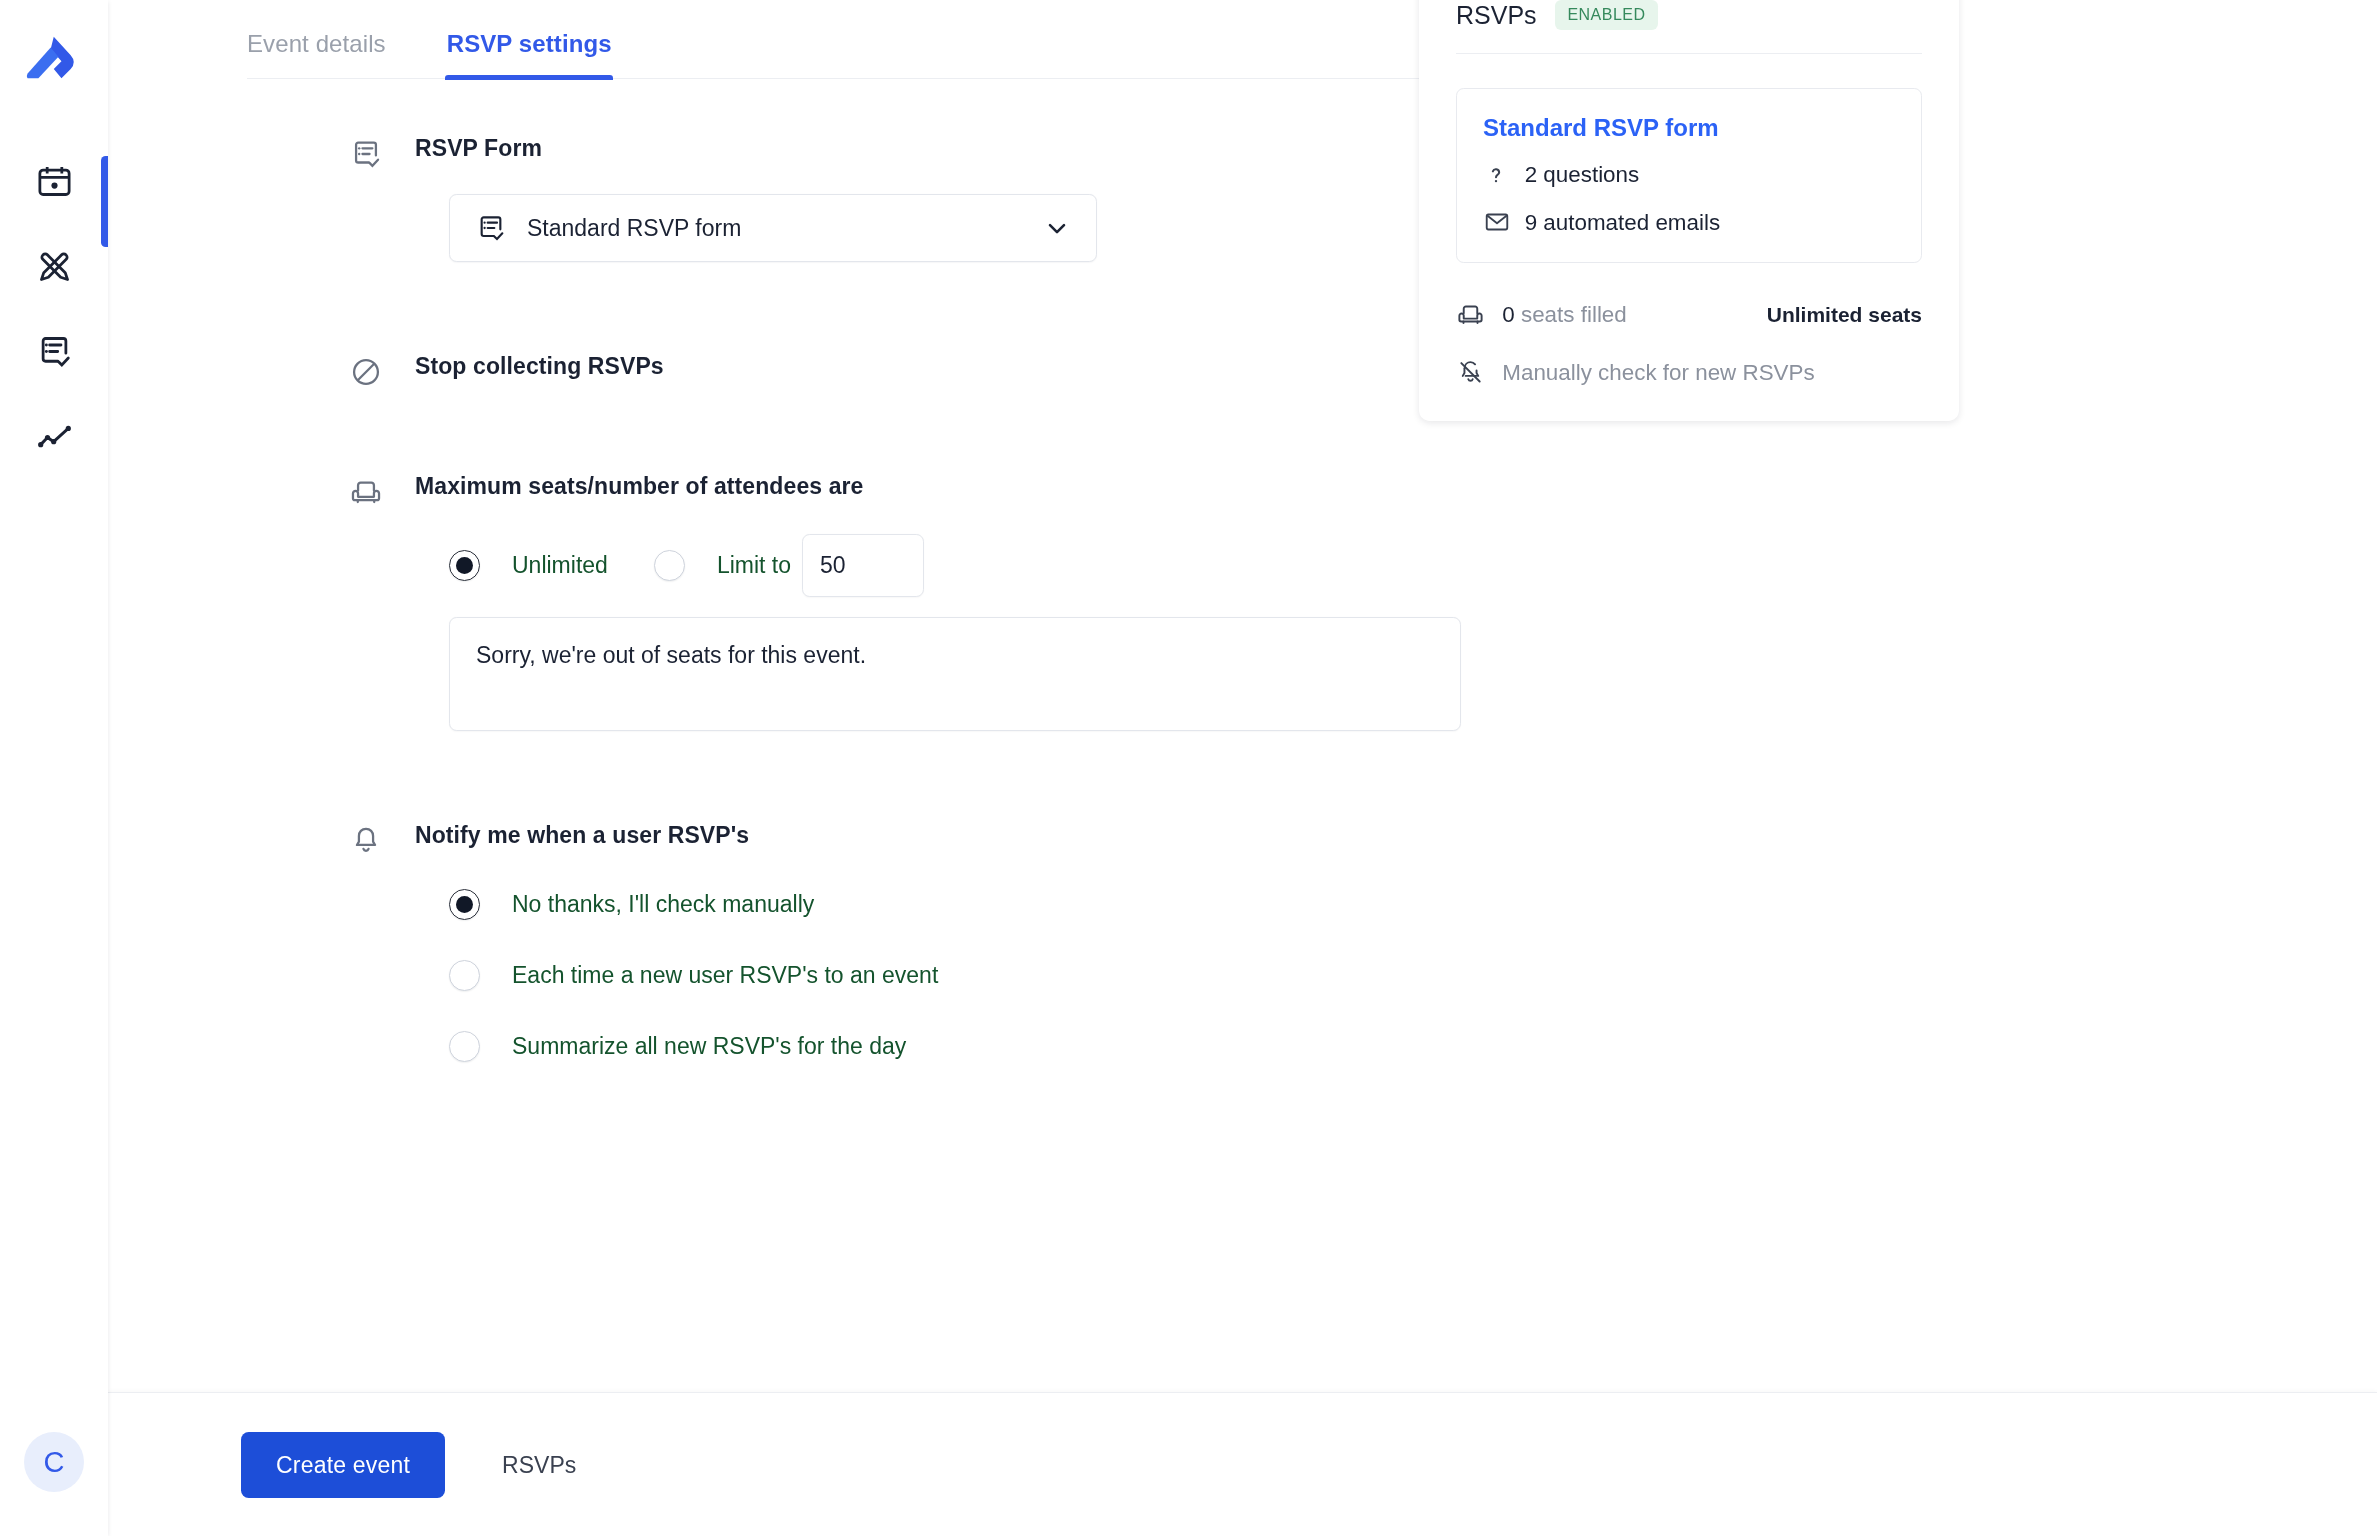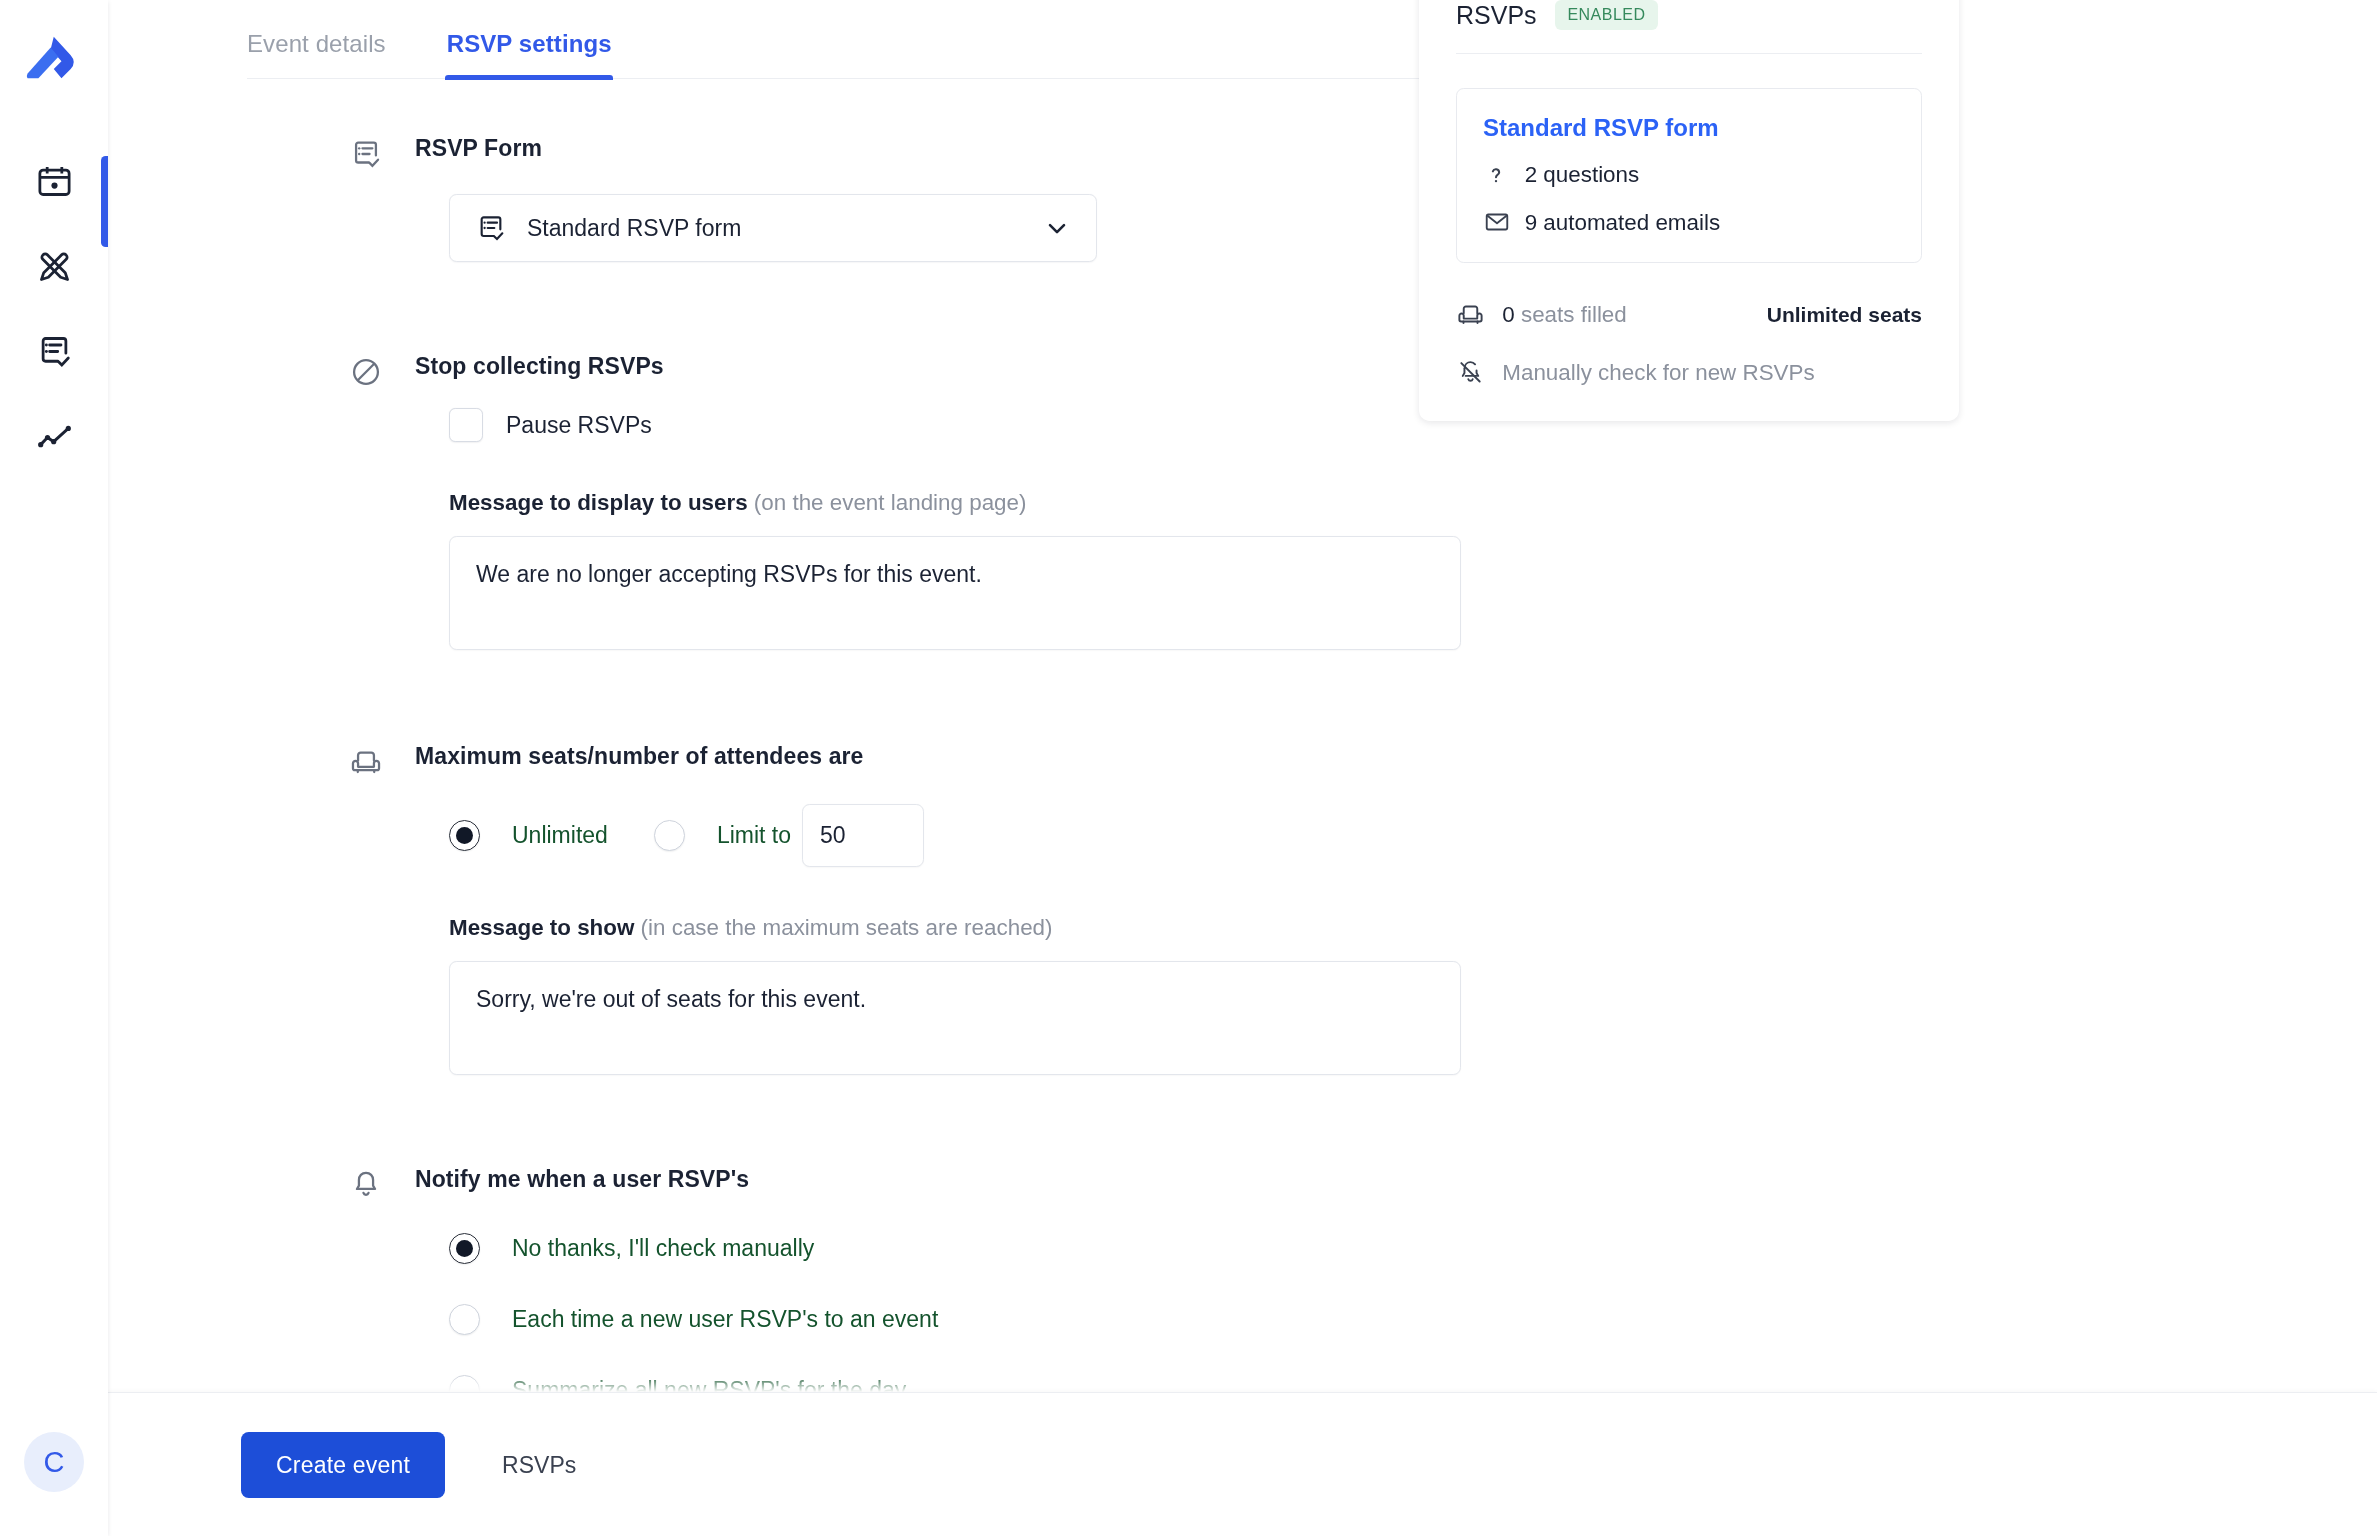--- a/index.html
+++ b/index.html
@@ -284,51 +284,38 @@
       </div>
 
       <div class="section" style="margin-top:91px;">
         <span class="sec-icon">
           <svg width="34" height="34" viewBox="0 0 24 24" fill="none" stroke="#6b7280" stroke-width="1.6" aria-hidden="true">
             <circle cx="12" cy="12" r="8.4"></circle>
             <path d="M6.2 17.8L17.8 6.2"></path>
           </svg>
         </span>
         <div class="sec-title">Stop collecting RSVPs</div>
-        <div class="sec-body">
-          <div class="checkrow">
-            <span class="checkbox"></span>
-            <span class="lbl">Pause RSVPs</span>
-          </div>
-          <div class="fieldlabel">
-            <b>Message to display to users</b><span class="hint">(on the event landing page)</span>
-          </div>
-          <textarea class="textarea" style="">We are no longer accepting RSVPs for this event.</textarea>
-        </div>
       </div>
 
       <div class="section" style="margin-top:93px;">
         <span class="sec-icon">
           <svg width="34" height="34" viewBox="0 0 24 24" fill="none" stroke="#6b7280" stroke-width="1.6" stroke-linecap="round" stroke-linejoin="round" aria-hidden="true">
             <path d="M6.4 11V7.2A1.8 1.8 0 0 1 8.2 5.4h7.6A1.8 1.8 0 0 1 17.6 7.2V11"></path>
             <path d="M4.6 11.2a1.8 1.8 0 0 1 1.8 1.8v2.4h11.2V13a1.8 1.8 0 0 1 3.6 0v3.4a1.4 1.4 0 0 1-1.4 1.4H4.2a1.4 1.4 0 0 1-1.4-1.4V13a1.8 1.8 0 0 1 1.8-1.8z"></path>
             <path d="M6.2 17.8v1.3M17.8 17.8v1.3"></path>
           </svg>
         </span>
         <div class="sec-title">Maximum seats/number of attendees are</div>
         <div class="sec-body">
           <div class="radiorow" style="margin-top:34px;">
             <span class="radio on"></span>
             <span class="lbl">Unlimited</span>
             <span class="radio" style="margin-left:46px;"></span>
             <span class="lbl">Limit to</span>
             <input class="numinput" type="text" value="50" style="">
-          </div>
-          <div class="fieldlabel">
-            <b>Message to show</b><span class="hint">(in case the maximum seats are reached)</span>
           </div>
           <textarea class="textarea" style="">Sorry, we're out of seats for this event.</textarea>
         </div>
       </div>
 
       <div class="section" style="margin-top:91px;">
         <span class="sec-icon">
           <svg width="34" height="34" viewBox="0 0 24 24" fill="none" stroke="#6b7280" stroke-width="1.6" stroke-linecap="round" stroke-linejoin="round" aria-hidden="true">
             <path d="M12 3.4c-3 0-5 2.2-5 5v4l-1.4 2.4h12.8L17 12.4v-4c0-2.8-2-5-5-5z"></path>
             <path d="M10.2 17.6a1.9 1.9 0 0 0 3.6 0"></path>

